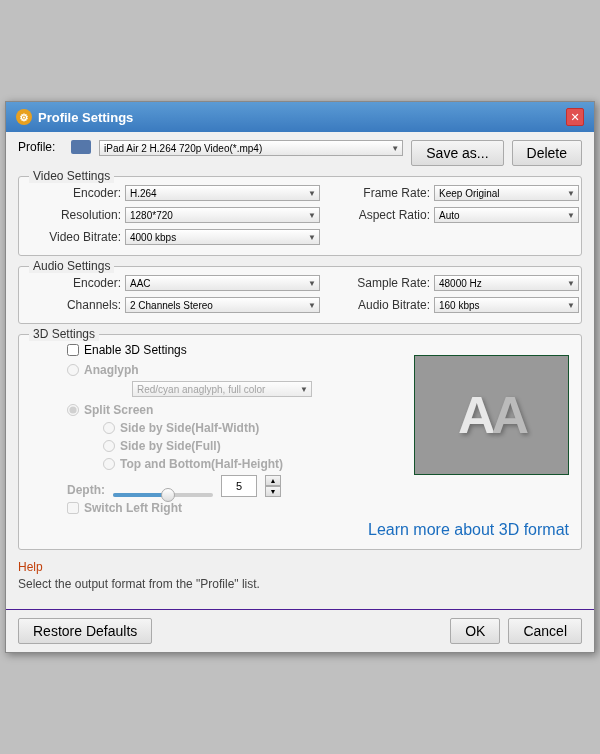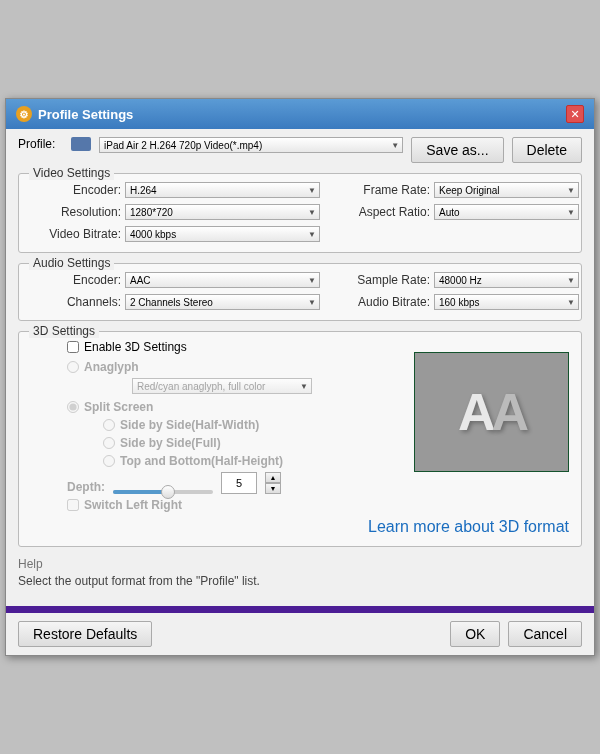--- a/index.html
+++ b/index.html
@@ -265,33 +265,33 @@
       color: #1a6dbf;
       text-decoration: none;
       font-size: 16px;
       cursor: pointer;
     }
     .help-section {
       margin-bottom: 10px;
     }
     .help-title {
       font-size: 12px;
-      color: #737373;
+      color: #c2410c;
       margin-bottom: 3px;
     }
     .help-text {
       font-size: 12px;
       color: #444;
     }
     .bottom-bar {
       display: flex;
       justify-content: space-between;
       align-items: flex-end;
       padding: 8px 12px;
-      border-top: 7px solid #4c1d95;
+      border-top: 1px solid #4c1d95;
       background: #f0f0f0;
     }
     .bottom-right {
       display: flex;
       gap: 8px;
       margin-left: 48px;
     }
     input[type="radio"] {
       width: 12px;
       height: 12px;

